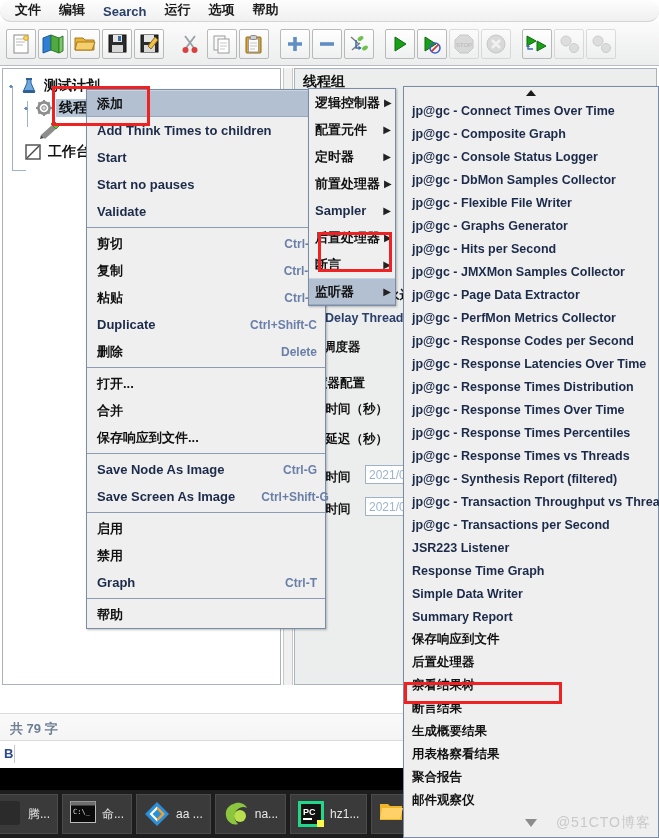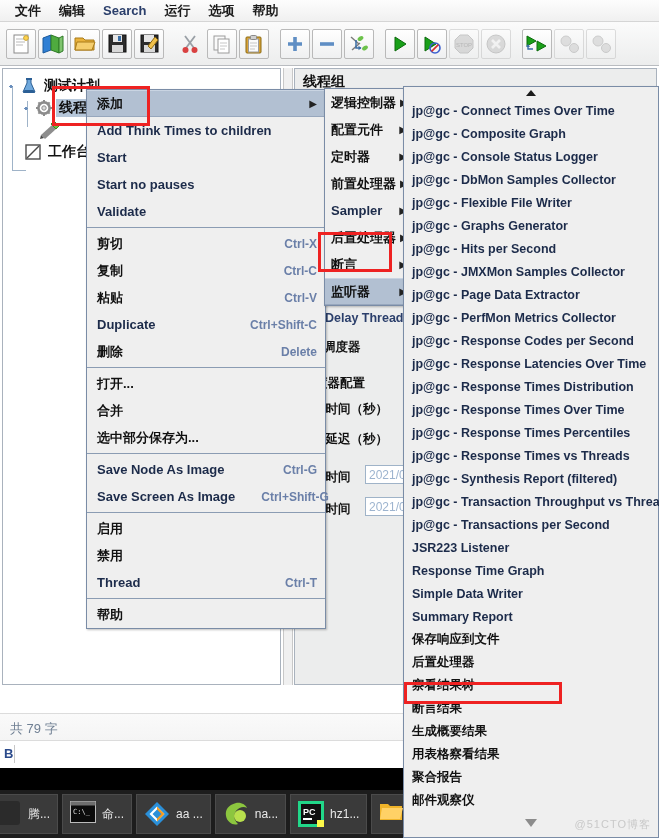--- a/index.html
+++ b/index.html
@@ -8,21 +8,21 @@
     background:#ffffff;
     font-family:"Liberation Sans","DejaVu Sans",sans-serif;
     font-size:12px;color:#000;
     -webkit-font-smoothing:none;
   }
   
   #menubar{
     position:absolute;left:0;top:0;width:659px;height:22px;
     background:linear-gradient(#fdfdfd,#f0f0f0);
     border-bottom:1px solid #d5d5d5;
-    display:flex;align-items:center;padding-left:6px;box-sizing:border-box;
+    display:flex;align-items:flex-end;padding-left:6px;box-sizing:border-box;border-radius:11px;
   }
   .mb-item{font-size:13px;font-weight:bold;padding:2px 9px;color:#1b1b1b;cursor:default;white-space:nowrap;}
   .mb-item.en{color:#2b3f6b;}
   
   #toolbar{
     position:absolute;left:0;top:22px;width:659px;height:44px;
     background:linear-gradient(#fbfbfb,#eceded);
     border-bottom:1px solid #b9bcc0;
     display:flex;align-items:center;box-sizing:border-box;padding-left:5px;
   }
@@ -79,59 +79,59 @@
   .mi.sel{background:#b2c0d2;border-top:1px solid #c9d4e2;border-bottom:1px solid #97a7bd;}
   .mi.dim{color:#a5a5a5;}
   .mi .acc{margin-left:auto;padding-left:26px;color:#6a7fa8;font-weight:bold;font-size:12px;}
   .mi .arr{margin-left:auto;padding-left:18px;color:#222;font-size:10px;}
   .msep{height:1px;background:#8b9cb3;margin:2px 0;}
   .mi.en{color:#1c2b4a;}
   .mi.cn{color:#111;}
   
   #menu1{left:86px;top:89px;width:240px;}
   
-  #menu2{left:324px;top:88px;width:88px;}
+  #menu2{left:308px;top:88px;width:88px;}
   #menu2 .mi{padding:0 4px 0 6px;font-size:13px;}
   #menu2 .mi .arr{padding-left:4px;}
   
   #menu3{left:403px;top:86px;width:256px;height:752px;}
   #menu3 .mi{height:23px;padding-left:8px;font-size:12.5px;}
   #menu3 .scroll{height:12px;display:flex;align-items:center;justify-content:center;}
   .triangle-up{width:0;height:0;border-left:5px solid transparent;border-right:5px solid transparent;border-bottom:6px solid #1a1a1a;}
   .tri-out{width:0;height:0;border-left:6px solid transparent;border-right:6px solid transparent;border-top:8px solid #8c8c8c;}
   
   .redbox{position:absolute;border:3px solid #ee2222;z-index:60;pointer-events:none;box-sizing:border-box;}
   
   .formrow{font-size:12.5px;font-weight:bold;color:#111;white-space:nowrap;}
   
   #statusbar{
     position:absolute;left:0;top:713px;width:659px;height:38px;
     background:linear-gradient(#fafafa,#f2f2f2);border-top:1px solid #dcdcdc;
   }
-  #statusbar .txt{padding:6px 10px;font-size:13px;color:#6f7f93;font-weight:normal;}
+  #statusbar .txt{padding:6px 10px;font-size:13px;color:#6f7f93;font-weight:bold;}
   #ime{
     position:absolute;left:0;top:740px;width:659px;height:28px;background:#fff;
     border-top:1px solid #dcdcdc;border-bottom:1px solid #dcdcdc;
   }
   #ime .b{font-size:13px;font-weight:bold;color:#2b4a8b;padding:5px 4px;display:inline-block;}
   #ime .divider{position:absolute;left:14px;top:4px;width:1px;height:18px;background:#c7c7c7;}
   #blackgap{position:absolute;left:0;top:768px;width:659px;height:22px;background:#000;}
   #taskbar{
     position:absolute;left:0;top:790px;width:659px;height:48px;background:#1d1d1d;
     display:flex;align-items:center;
   }
   .task{
     height:40px;margin:0 2px;padding:0 7px;background:#3a3a3a;border:1px solid #4b4b4b;
     display:flex;align-items:center;gap:6px;box-sizing:border-box;
   }
   .task .tlbl{color:#e8e8e8;font-size:12px;white-space:nowrap;}
   .tico{width:26px;height:26px;flex:none;position:relative;}
   
   #watermark{
-    position:absolute;right:8px;bottom:6px;font-size:11px;color:#c9c9c9;font-weight:normal;
+    position:absolute;right:8px;bottom:6px;font-size:14px;color:#c9c9c9;font-weight:normal;
     z-index:70;letter-spacing:1px;
   }
 </style>
 </head>
 <body>
 
 <div id="menubar">
   <div class="mb-item cn">文件</div>
   <div class="mb-item cn">编辑</div>
   <div class="mb-item en">Search</div>
@@ -397,40 +397,40 @@
     <span class="acc">Delete</span>
   </div>
   <div class="msep"></div>
   <div class="mi cn">
     <span>打开...</span>
   </div>
   <div class="mi cn">
     <span>合并</span>
   </div>
   <div class="mi cn">
-    <span>选中部分保存为...</span>
+    <span>保存响应到文件...</span>
   </div>
   <div class="msep"></div>
   <div class="mi en">
     <span>Save Node As Image</span>
     <span class="acc">Ctrl-G</span>
   </div>
   <div class="mi en">
     <span>Save Screen As Image</span>
     <span class="acc">Ctrl+Shift-G</span>
   </div>
   <div class="msep"></div>
   <div class="mi cn dim">
     <span>启用</span>
   </div>
   <div class="mi cn">
     <span>禁用</span>
   </div>
   <div class="mi en">
-    <span>Thread</span>
+    <span>Graph</span>
     <span class="acc">Ctrl-T</span>
   </div>
   <div class="msep"></div>
   <div class="mi cn">
     <span>帮助</span>
   </div>
 </div>
 
 <div class="menu" id="menu2">
   <div class="mi cn">

